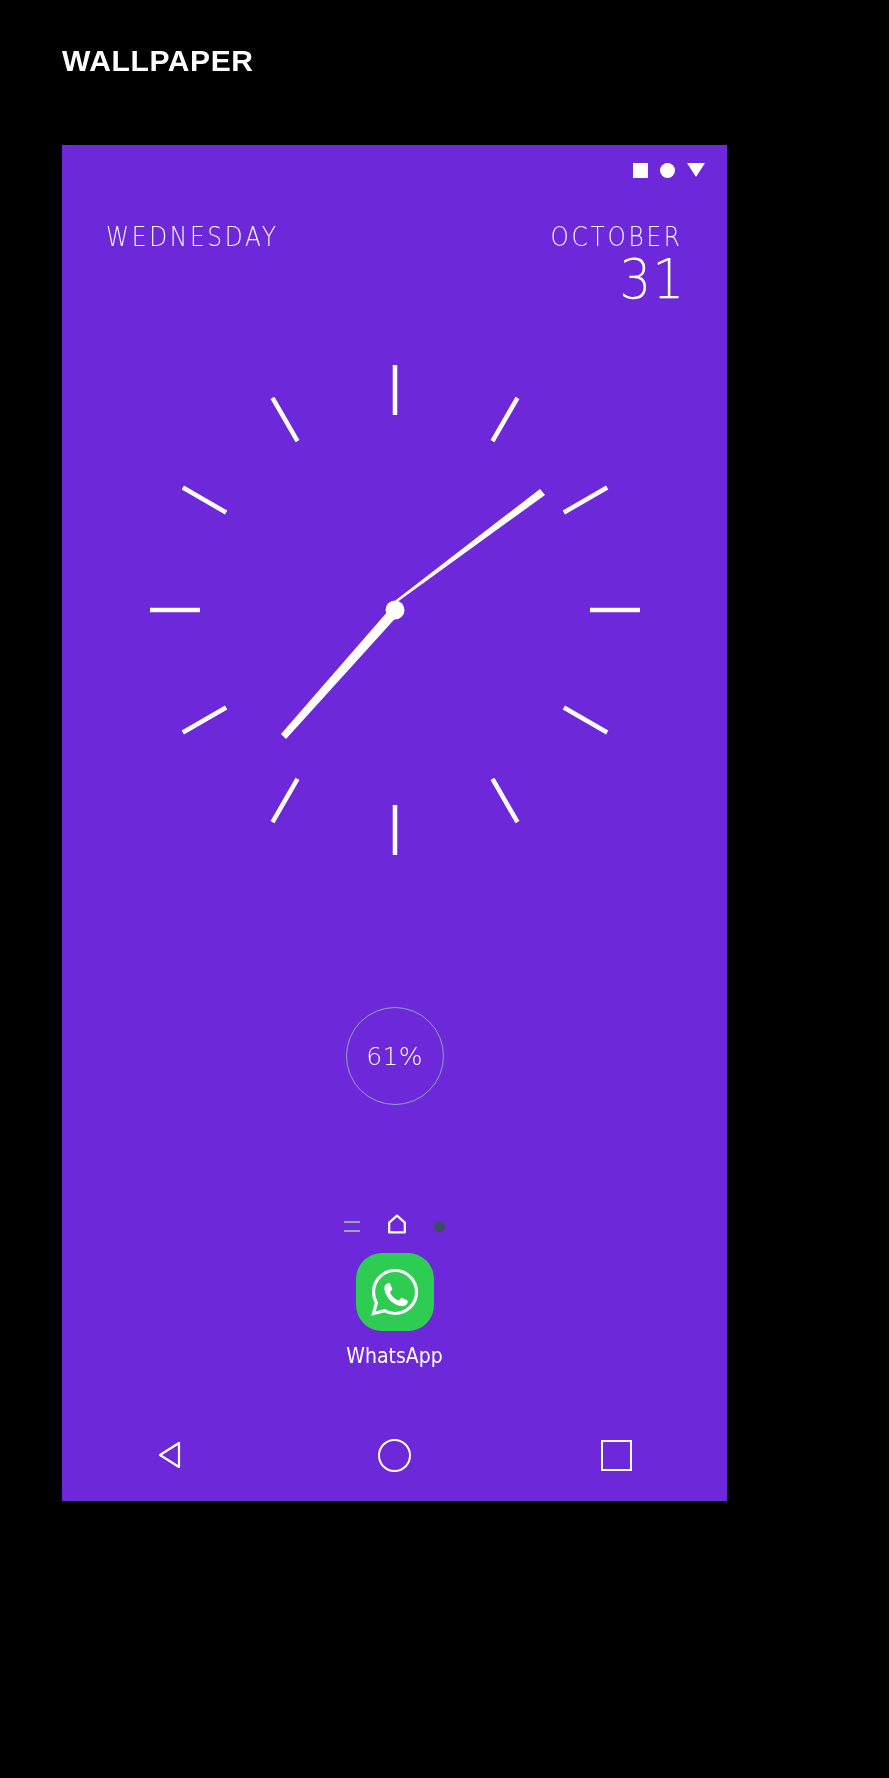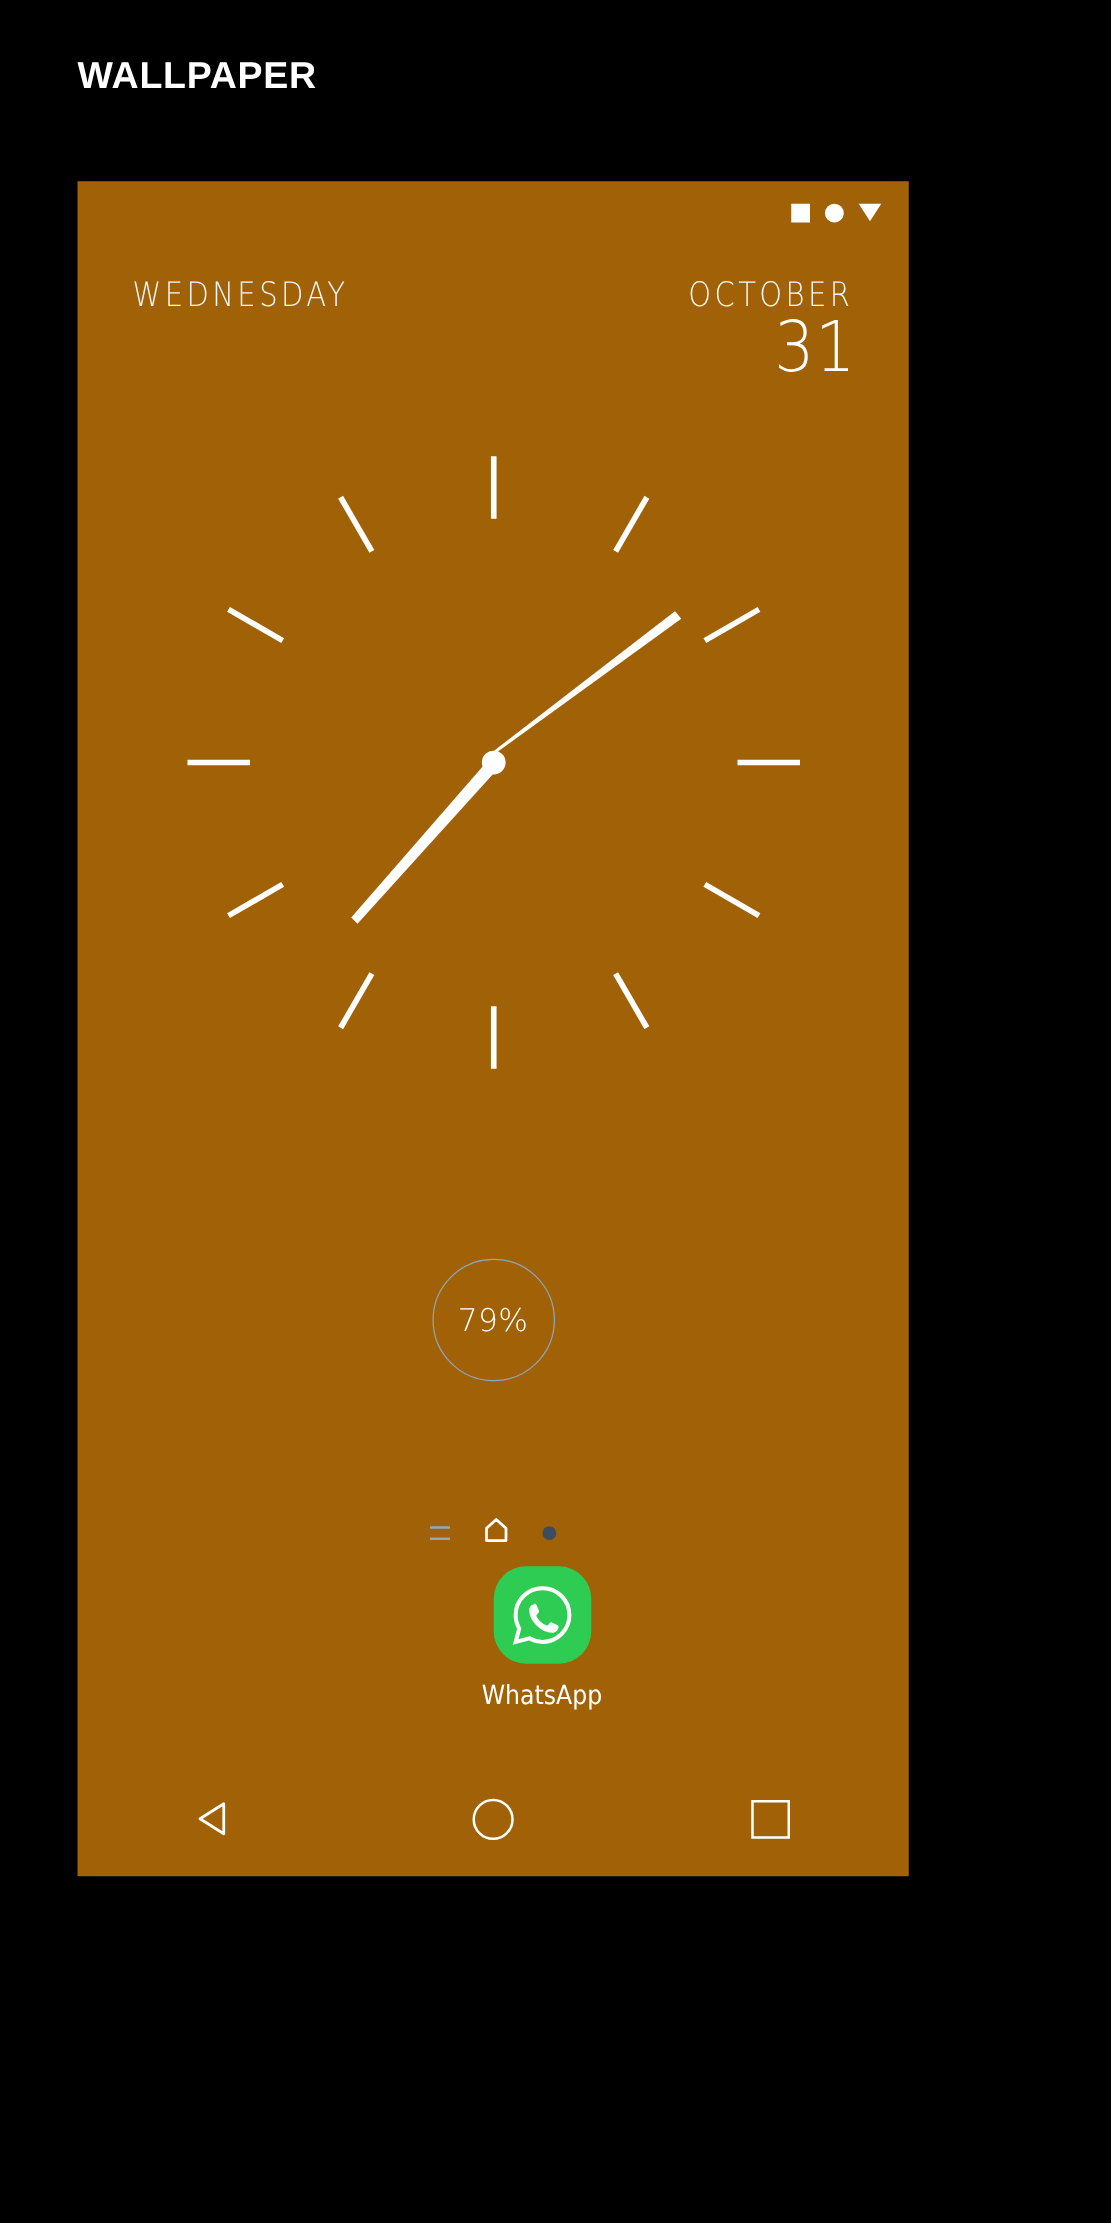--- a/index.html
+++ b/index.html
@@ -27,21 +27,21 @@
     font-family: "Liberation Sans", sans-serif;
   }
 
   
   #phone-screen {
     position: absolute;
     left: 62px;
     top: 145px;
     width: 665px;
     height: 1356px;
-    background: #a16207;
+    background: #6d28d9;
     overflow: hidden;
   }
 
   
   #status-bar {
     position: absolute;
     right: 22px;
     top: 14px;
     display: flex;
     align-items: center;
@@ -179,21 +179,20 @@
   #dock {
     position: absolute;
     left: 0;
     top: 1108px;
     width: 665px;
     display: flex;
     justify-content: space-around;
     align-items: flex-end;
     padding: 0 14px;
     box-sizing: border-box;
-    margin-left: 39px;
   }
   .dock-app {
     width: 128px;
     display: flex;
     flex-direction: column;
     align-items: center;
   }
   .app-icon {
     width: 78px;
     height: 78px;
@@ -286,21 +285,21 @@
         </g>
 
       <polygon fill="#ffffff" points="260,253 266,262 151,389 146,384"></polygon>
 
       <polygon fill="#ffffff" points="254,258 261,250 405,139 410,145"></polygon>
       <circle cx="260" cy="260" r="9.5" fill="#ffffff"></circle>
     </svg>
   </div>
 
   <div id="battery-widget">
-    <span id="battery-label">79%</span>
+    <span id="battery-label">61%</span>
   </div>
 
   <div id="page-indicators">
     <span class="pi-lines">
         <i></i>
         <i></i>
       </span>
     <span>
       <svg width="22" height="22" viewBox="0 0 22 22">
         <path d="M3.2 9.6 L11 2.6 L18.8 9.6 L18.8 19.4 L3.2 19.4 Z" fill="none" stroke="#ffffff" stroke-width="2.2" stroke-linejoin="round"></path>

